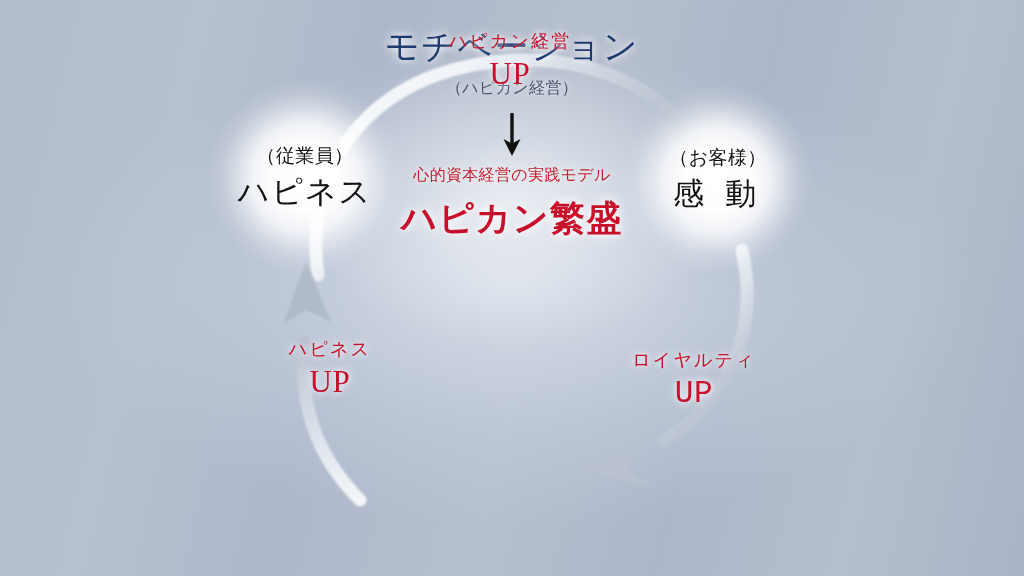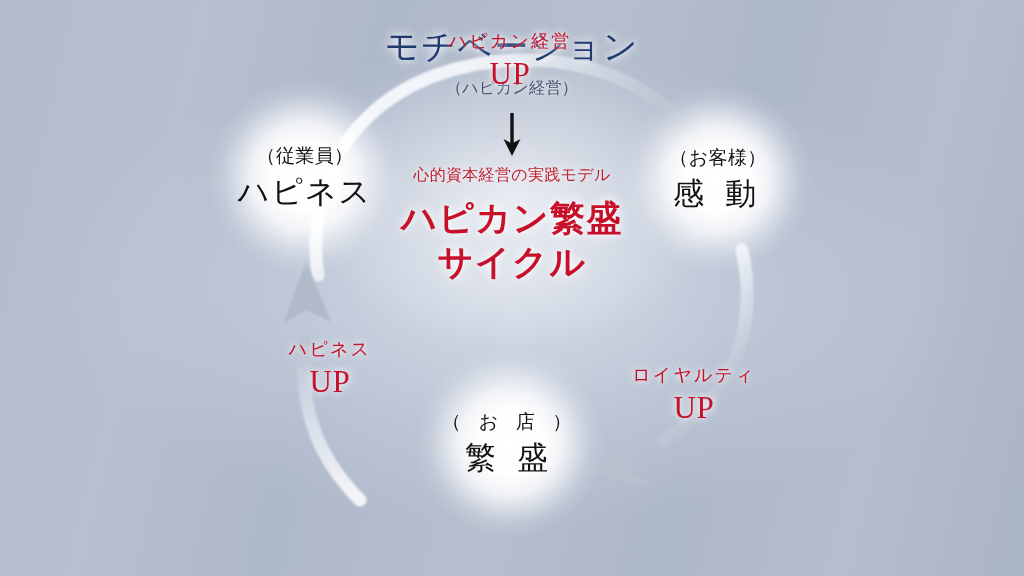--- a/index.html
+++ b/index.html
@@ -140,21 +140,21 @@
     text-shadow: 0 0 6px rgba(255,255,255,0.95), 0 0 12px rgba(255,255,255,0.7);
   }
   .arc-label .up {
     font-size: 31px;
     margin-top: 8px;
     letter-spacing: 0.02em;
     text-shadow: 0 0 6px rgba(255,255,255,0.95), 0 0 13px rgba(255,255,255,0.8);
     text-align: center;
   }
   #label-motivation { left: 510px; top: 32px; width: 260px; margin-left: -130px; }
-  #label-loyalty    { left: 694px; top: 366px; width: 220px; margin-left: -110px; }
+  #label-loyalty    { left: 694px; top: 352px; width: 220px; margin-left: -110px; font-family: Liberation Mono, monospace; }
   #label-happiness  { left: 330px; top: 340px; width: 200px; margin-left: -100px; }
 </style>
 </head>
 <body>
 
 <div id="stage">
 
   <div id="center-glow"></div>
 
   <svg id="arcs" viewBox="0 0 1024 576">
@@ -204,47 +204,39 @@
     <div id="down-arrow">
       <svg width="26" height="44" viewBox="0 0 26 44">
         <line x1="13" y1="0" x2="13" y2="33" stroke="#111111" stroke-width="3.4"></line>
         <path d="M 13 43 L 4.5 26 L 13 30.5 L 21.5 26 Z" fill="#111111"></path>
       </svg>
     </div>
 
     <div class="red-lead">心的資本経営の実践モデル</div>
     <div class="red-main">
       <div>ハピカン繁盛</div>
-      <div>サイクル</div>
     </div>
   </div>
 
   <div class="node" id="node-employee">
     <div class="halo"></div>
     <div class="lines">
       <div class="sub">（従業員）</div>
       <div class="main">ハピネス</div>
     </div>
   </div>
 
   <div class="node" id="node-customer">
     <div class="halo"></div>
     <div class="lines">
       <div class="sub">（お客様）</div>
       <div class="main">感 動</div>
     </div>
   </div>
 
-  <div class="node" id="node-store">
-    <div class="halo"></div>
-    <div class="lines">
-      <div class="sub">（ お 店 ）</div>
-      <div class="main">繁 盛</div>
-    </div>
-  </div>
 
   <div class="arc-label" id="label-motivation">
     <div class="kana">ハピカン経営</div>
     <div class="up">UP</div>
   </div>
 
   <div class="arc-label" id="label-loyalty">
     <div class="kana">ロイヤルティ</div>
     <div class="up">UP</div>
   </div>

